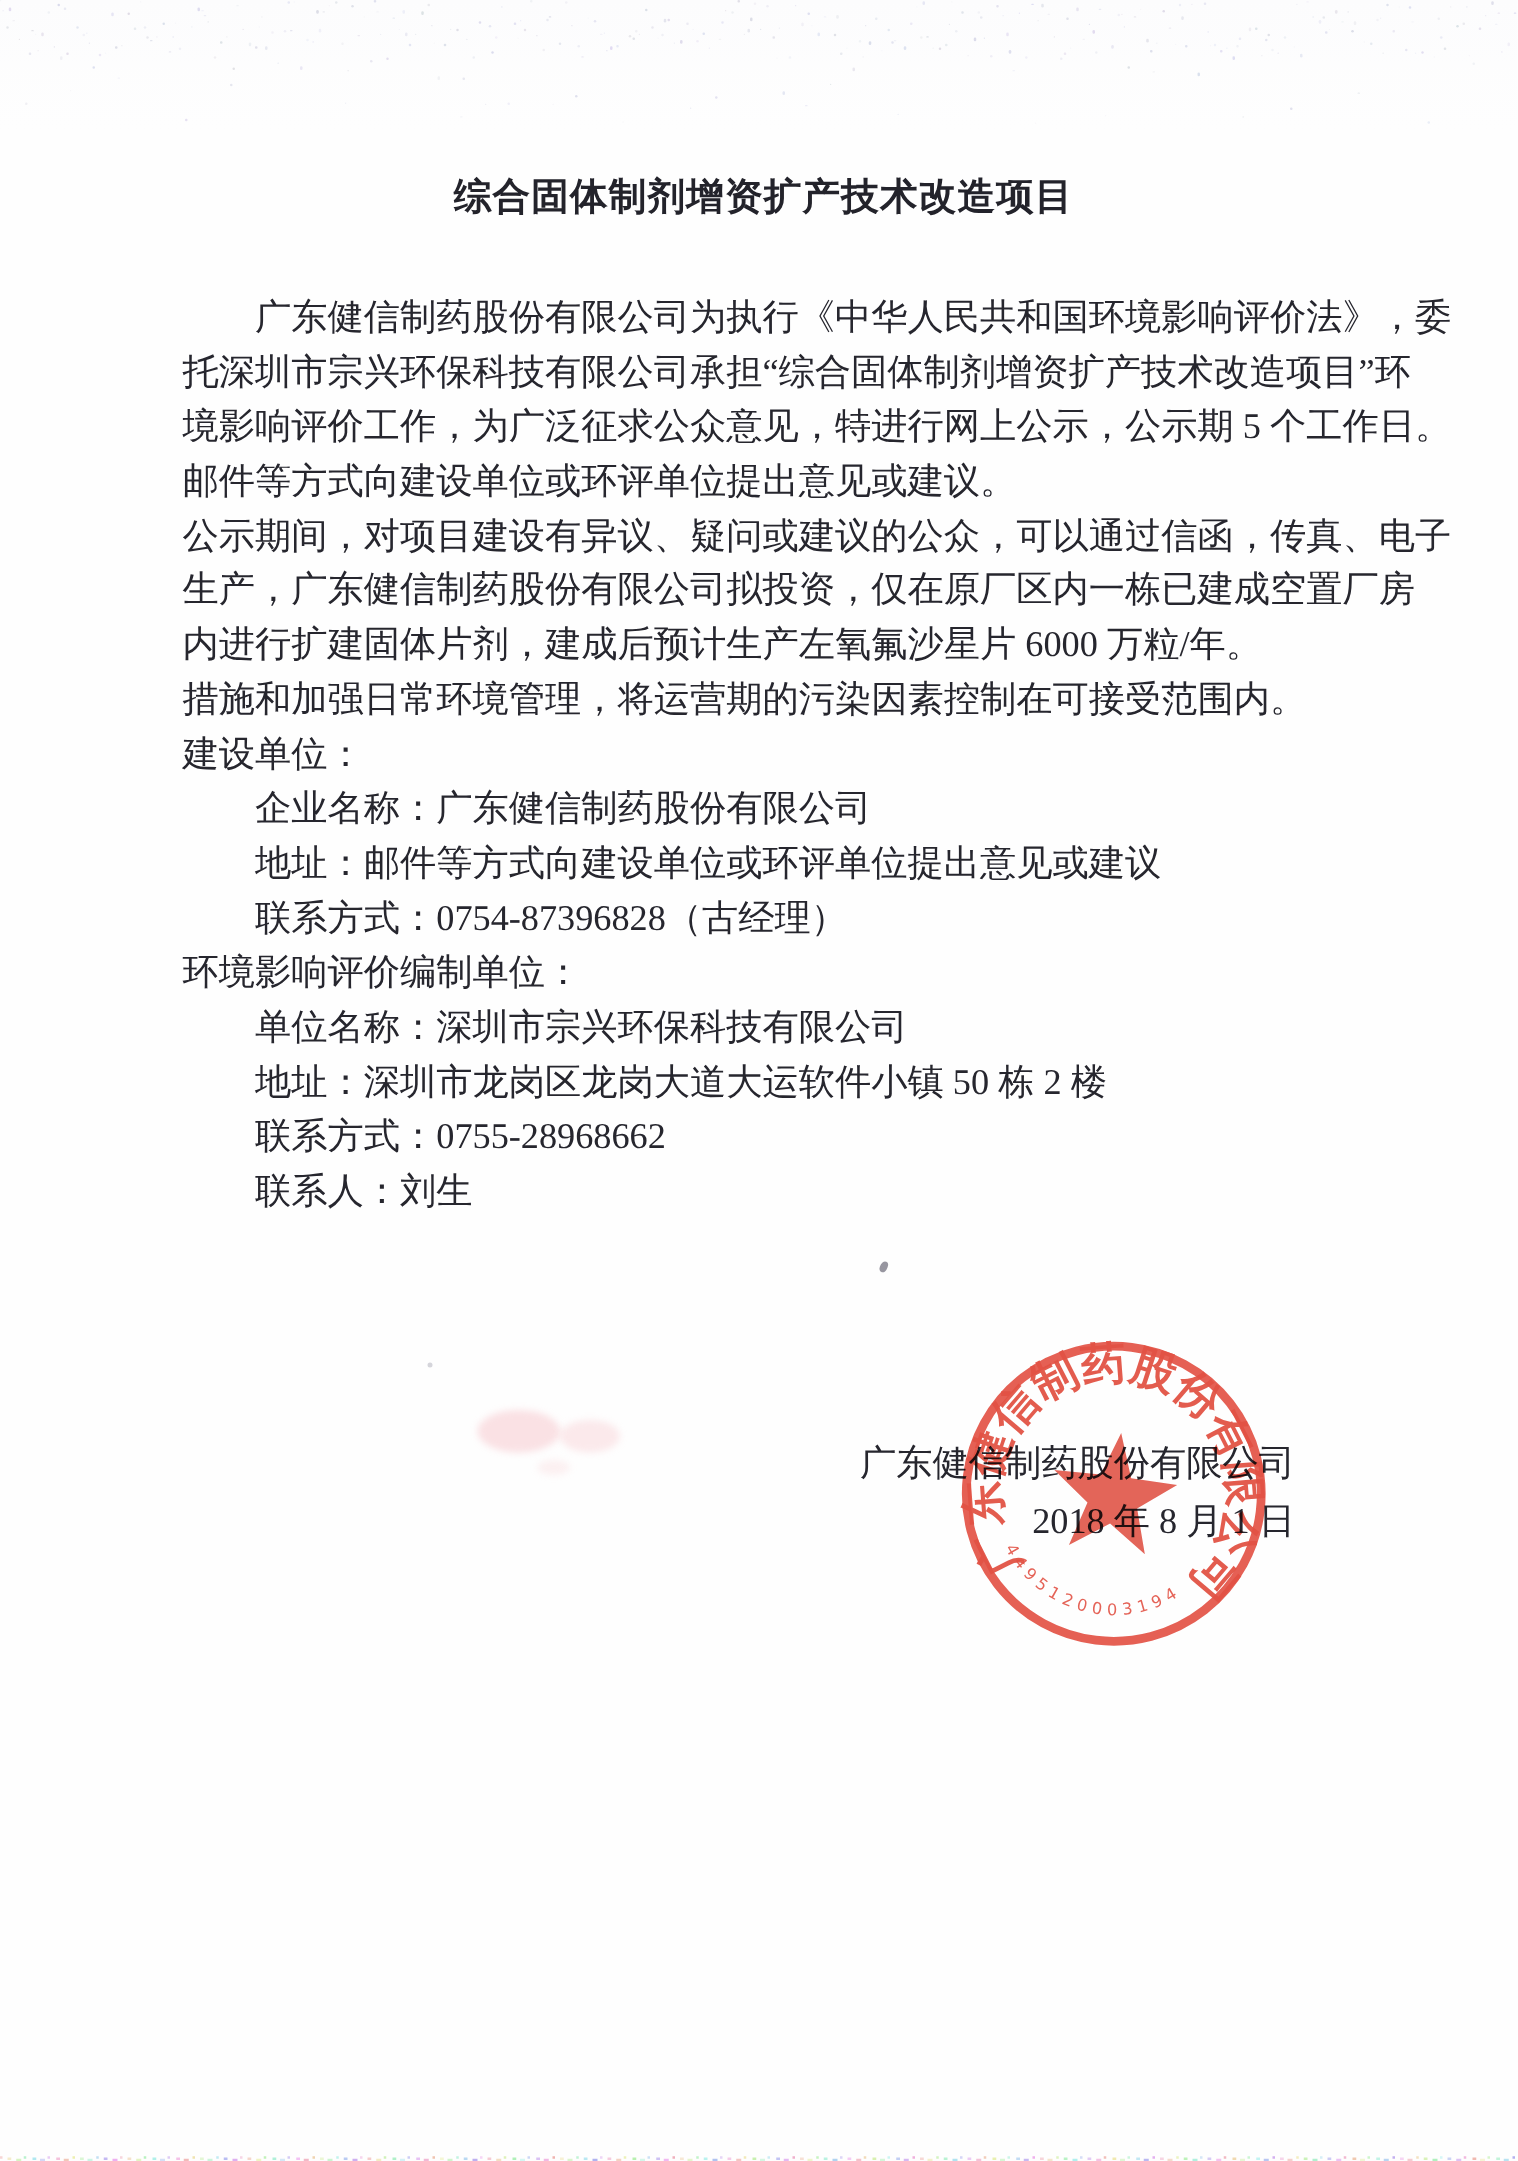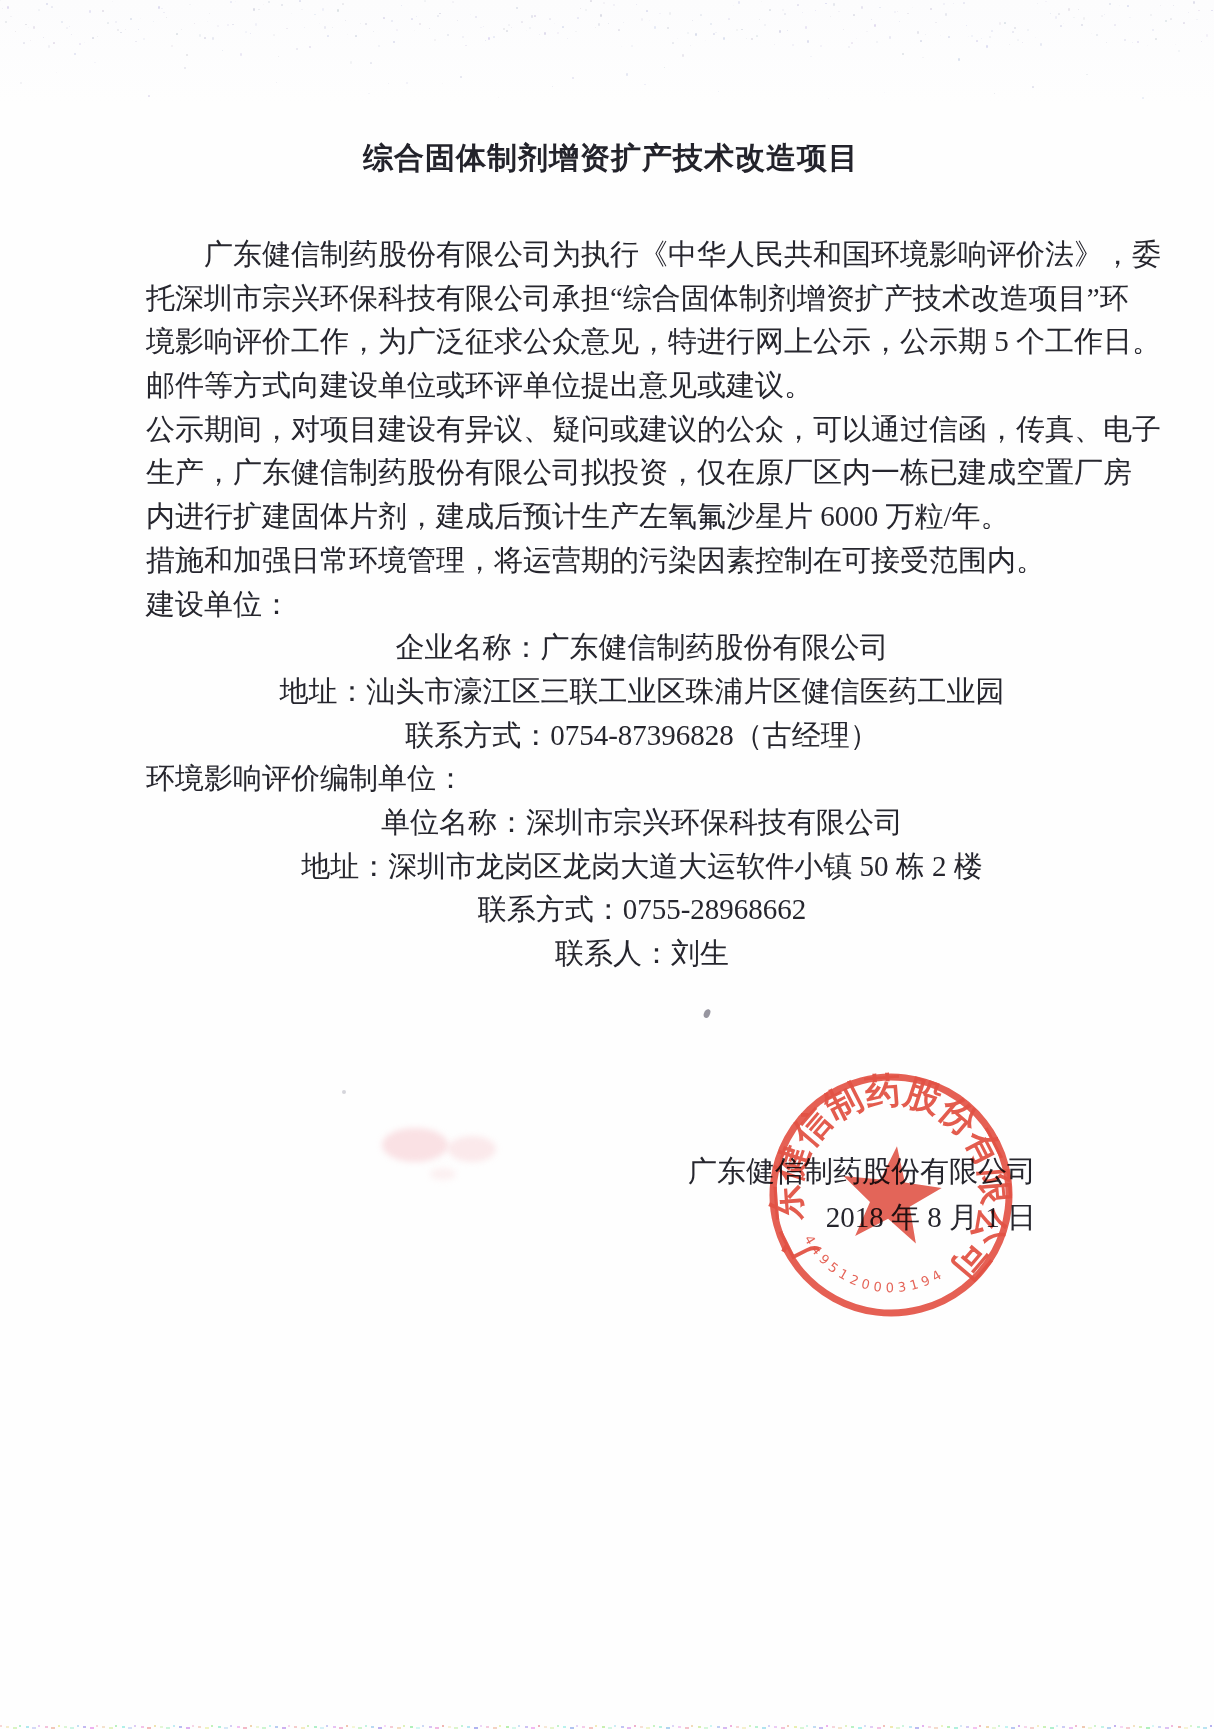--- a/index.html
+++ b/index.html
@@ -19,21 +19,21 @@
     position:absolute;left:146px;top:134px;width:930px;text-align:center;
     color:#23232b;font-weight:700;font-size:30px;line-height:48px;letter-spacing:1px;
   }
   
   .body-block{
     position:absolute;left:146px;top:233px;width:934px;
     color:#26262e;font-size:29px;line-height:43.7px;
     text-align:left;white-space:nowrap;
   }
   .line{height:43.7px;}
-  .line.indent{padding-left:58px;text-align:center;}
+  .line.indent{padding-left:58px;}
   
   .signature-block{
     position:absolute;right:178px;top:1148px;text-align:right;
     color:#26262e;font-size:29px;line-height:46px;white-space:nowrap;
   }
   
   .seal{
     position:absolute;left:762px;top:1066px;width:258px;height:258px;
     mix-blend-mode:multiply;opacity:.88;transform:rotate(7deg);
   }
@@ -383,21 +383,21 @@
   <div class="line indent">广东健信制药股份有限公司为执行《中华人民共和国环境影响评价法》，委</div>
   <div class="line">托深圳市宗兴环保科技有限公司承担“综合固体制剂增资扩产技术改造项目”环</div>
   <div class="line">境影响评价工作，为广泛征求公众意见，特进行网上公示，公示期 5 个工作日。</div>
   <div class="line">邮件等方式向建设单位或环评单位提出意见或建议。</div>
   <div class="line">公示期间，对项目建设有异议、疑问或建议的公众，可以通过信函，传真、电子</div>
   <div class="line">生产，广东健信制药股份有限公司拟投资，仅在原厂区内一栋已建成空置厂房</div>
   <div class="line">内进行扩建固体片剂，建成后预计生产左氧氟沙星片 6000 万粒/年。</div>
   <div class="line">措施和加强日常环境管理，将运营期的污染因素控制在可接受范围内。</div>
   <div class="line">建设单位：</div>
   <div class="line indent">企业名称：广东健信制药股份有限公司</div>
-  <div class="line indent">地址：汕头市濠江区三联工业区珠浦片区健信医药工业园</div>
+  <div class="line indent">地址：邮件等方式向建设单位或环评单位提出意见或建议</div>
   <div class="line indent">联系方式：0754-87396828（古经理）</div>
   <div class="line">环境影响评价编制单位：</div>
   <div class="line indent">单位名称：深圳市宗兴环保科技有限公司</div>
   <div class="line indent">地址：深圳市龙岗区龙岗大道大运软件小镇 50 栋 2 楼</div>
   <div class="line indent">联系方式：0755-28968662</div>
   <div class="line indent">联系人：刘生</div>
 </div>
 
 <div class="signature-block">
   <div>广东健信制药股份有限公司</div>

